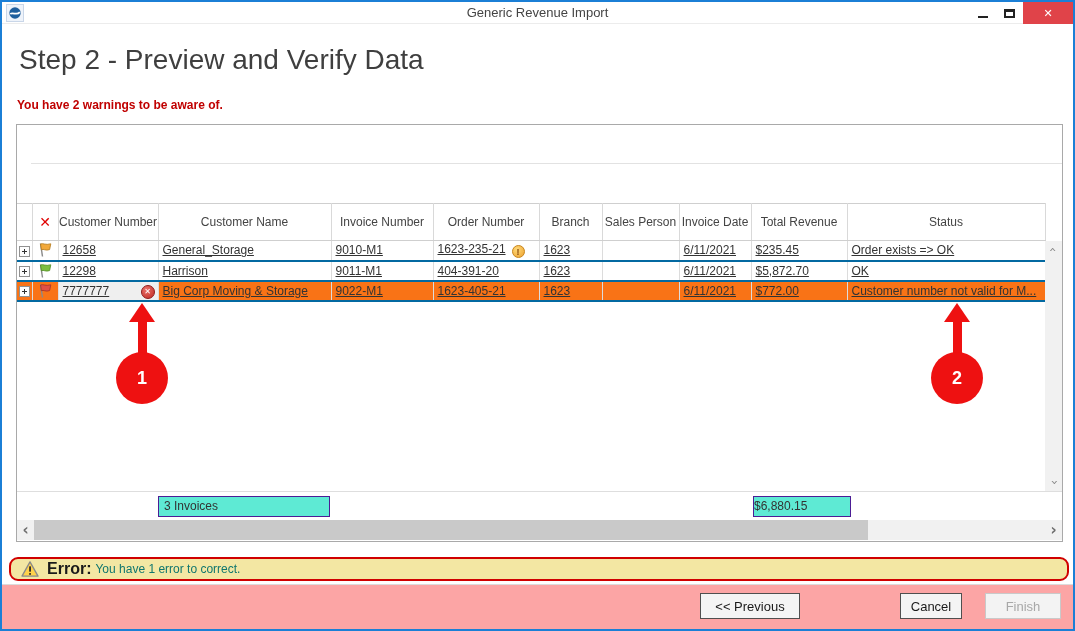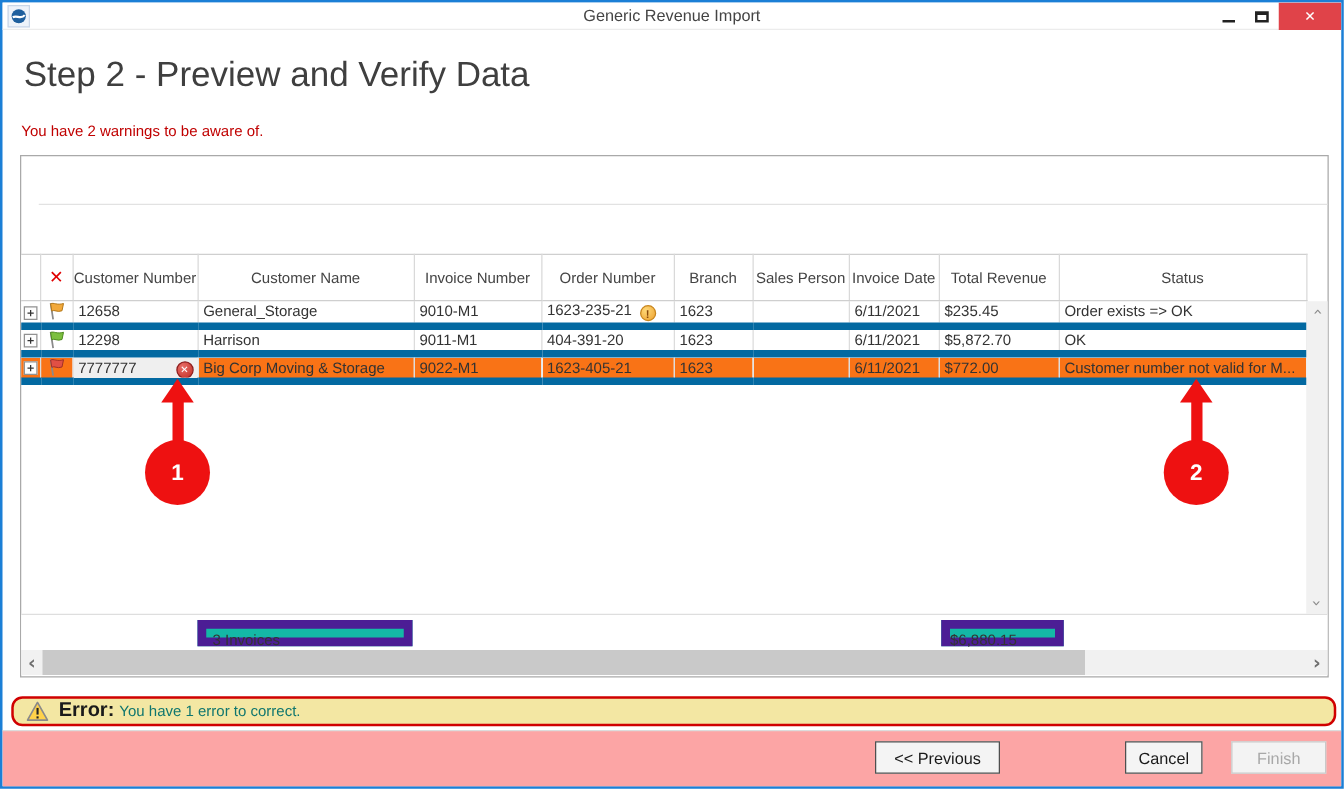--- a/index.html
+++ b/index.html
@@ -12,29 +12,29 @@
   .titlebar { position:absolute; top:0; left:0; width:1071px; height:22px; background:#fff; border-bottom:1px solid #ececec; }
   .app-icon { position:absolute; left:4px; top:2px; width:18px; height:18px; border:1px solid #c9d6e8; background:#eef3fa; display:flex; align-items:center; justify-content:center; }
   .title { position:absolute; left:0; top:0; width:100%; height:22px; text-align:center; font-size:13px; line-height:22px; color:#444; }
   .win-controls { position:absolute; right:0; top:0; height:22px; display:flex; }
   .win-btn { width:27px; height:22px; display:flex; align-items:center; justify-content:center; }
   .min-glyph { width:10px; height:2px; background:#222; margin-top:8px; }
   .max-glyph { width:11px; height:9px; border:2px solid #222; border-top-width:3px; }
   .win-close { width:50px; height:22px; background:#e04349; color:#fff; display:flex; align-items:center; justify-content:center; font-size:11px; font-weight:bold; font-family:"DejaVu Sans", sans-serif; }
   
   .heading { position:absolute; left:17px; top:42px; font-size:28px; font-weight:normal; color:#3f3f3f; }
-  .warn-text { position:absolute; left:15px; top:96px; font-size:12px; font-weight:normal; color:#c00000; }
+  .warn-text { position:absolute; left:15px; top:96px; font-size:12px; font-weight:bold; color:#c00000; }
   
   .grid { position:absolute; left:14px; top:122px; width:1047px; height:418px; border:1px solid #a9a9a9; background:#fff; }
   .band-divider { position:absolute; left:14px; right:0; top:38px; border-top:1px solid #e2e2e2; }
   table.datagrid { position:absolute; left:0; top:78px; width:1028px; border-collapse:collapse; table-layout:fixed; }
   .datagrid th { height:37px; background:#fff; font-size:12px; font-weight:normal; color:#444; text-align:center; line-height:1.2;
     border:1px solid #d9d9d9; border-left:none; border-top:1px solid #cfcfcf; border-bottom:1px solid #cfcfcf; overflow:hidden; }
   .datagrid td { height:20px; font-size:12px; color:#333; padding:0 4px; white-space:nowrap; overflow:hidden;
-    border-right:1px solid #dcdcdc; border-bottom:6px solid #0369a1; background:#fff; }
+    border-right:1px solid #dcdcdc; border-bottom:2px solid #0369a1; background:#fff;text-decoration:underline; }
   .datagrid td.c-center { text-align:center; padding:0; }
   .datagrid td.c-right { text-align:left; }
   tr.selected td { background:#f97316; }
   tr.selected td.cell-gray { background:#efefef; }
   .expand-box { display:inline-block; width:11px; height:11px; border:1px solid #919191; background:#fdfdfd; position:relative; vertical-align:middle; }
   .expand-box::before { content:""; position:absolute; left:2px; top:4px; width:5px; height:1px; background:#333; }
   .expand-box::after { content:""; position:absolute; left:4px; top:2px; width:1px; height:5px; background:#333; }
   .del-x { color:#e00000; font-weight:bold; font-size:14px; font-family:"DejaVu Sans", sans-serif; }
   .flag { vertical-align:middle; }
   .num-cell { position:relative; }
@@ -43,21 +43,21 @@
     color:#fff; font-size:8px; font-weight:bold; line-height:12px; text-align:center; font-family:"DejaVu Sans", sans-serif; }
   .warn-coin { display:inline-block; width:13px; height:13px; border-radius:50%; margin-left:6px; vertical-align:-2px;
     background:radial-gradient(circle at 35% 30%, #ffd978, #eda12f); border:1px solid #c8861e;
     color:#8a4a0b; font-size:9px; font-weight:bold; line-height:12px; text-align:center; }
   
   .vscroll { position:absolute; left:1028px; top:116px; width:17px; height:250px; background:#f1f1f1; }
   .vs-arrow { position:absolute; left:0; width:17px; height:17px; color:#8a8a8a; font-size:13px; display:flex; align-items:center; justify-content:center; font-family:"DejaVu Sans", sans-serif; }
   .vs-up { top:0; transform:rotate(90deg); }
   .vs-down { bottom:0; transform:rotate(-90deg); }
   .footer-band { position:absolute; left:0; top:366px; width:1045px; height:29px; border-top:1px solid #dedede; background:#fff; }
-  .sum-box { position:absolute; top:4px; height:21px; border:7px solid #4c1d95; background:#14b8a6; font-size:12px; color:#333; line-height:19px; }
+  .sum-box { position:absolute; top:4px; height:21px; border:1px solid #4c1d95; background:#5eead4; font-size:12px; color:#333; line-height:19px; }
   .sum-invoices { left:141px; width:172px; padding-left:5px; }
   .sum-total { left:736px; width:98px; text-align:left; padding-right:4px; }
   .hscroll { position:absolute; left:0; top:395px; width:1045px; height:20px; background:#f1f1f1; }
   .hs-arrow { position:absolute; top:0; width:17px; height:20px; color:#6e6e6e; font-size:15px; font-weight:bold; display:flex; align-items:center; justify-content:center; font-family:"DejaVu Sans", sans-serif; }
   .hs-left { left:0; } .hs-right { right:0; }
   .hs-thumb { position:absolute; left:17px; top:0; width:834px; height:20px; background:#c9c9c9; }
   
   .ann { position:absolute; }
   .ann-circle { position:absolute; width:52px; height:52px; border-radius:50%; background:#ee1111; color:#fff;
     font-size:18px; font-weight:bold; display:flex; align-items:center; justify-content:center; }

